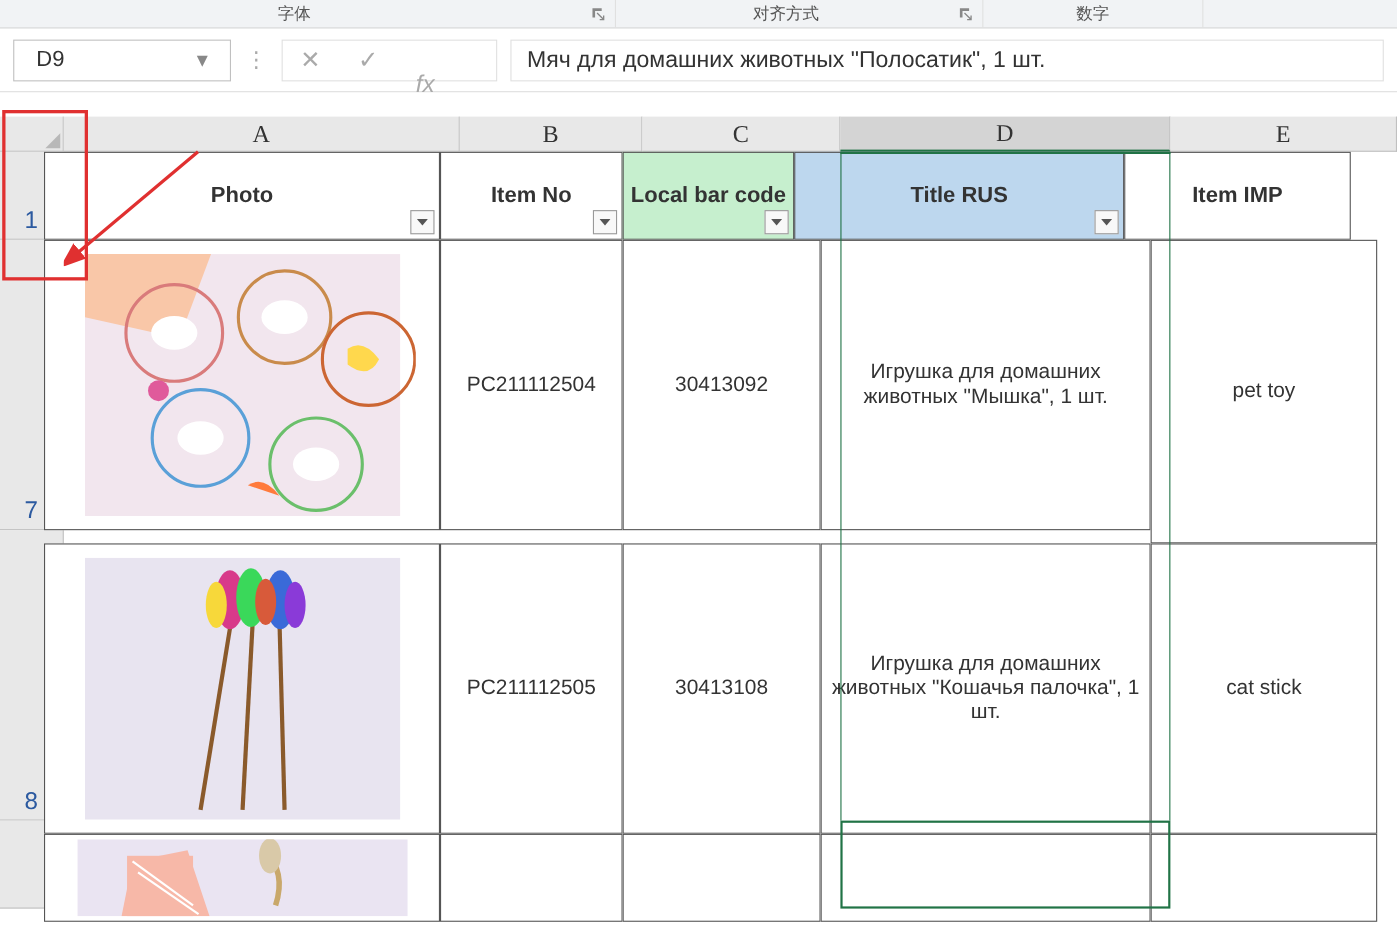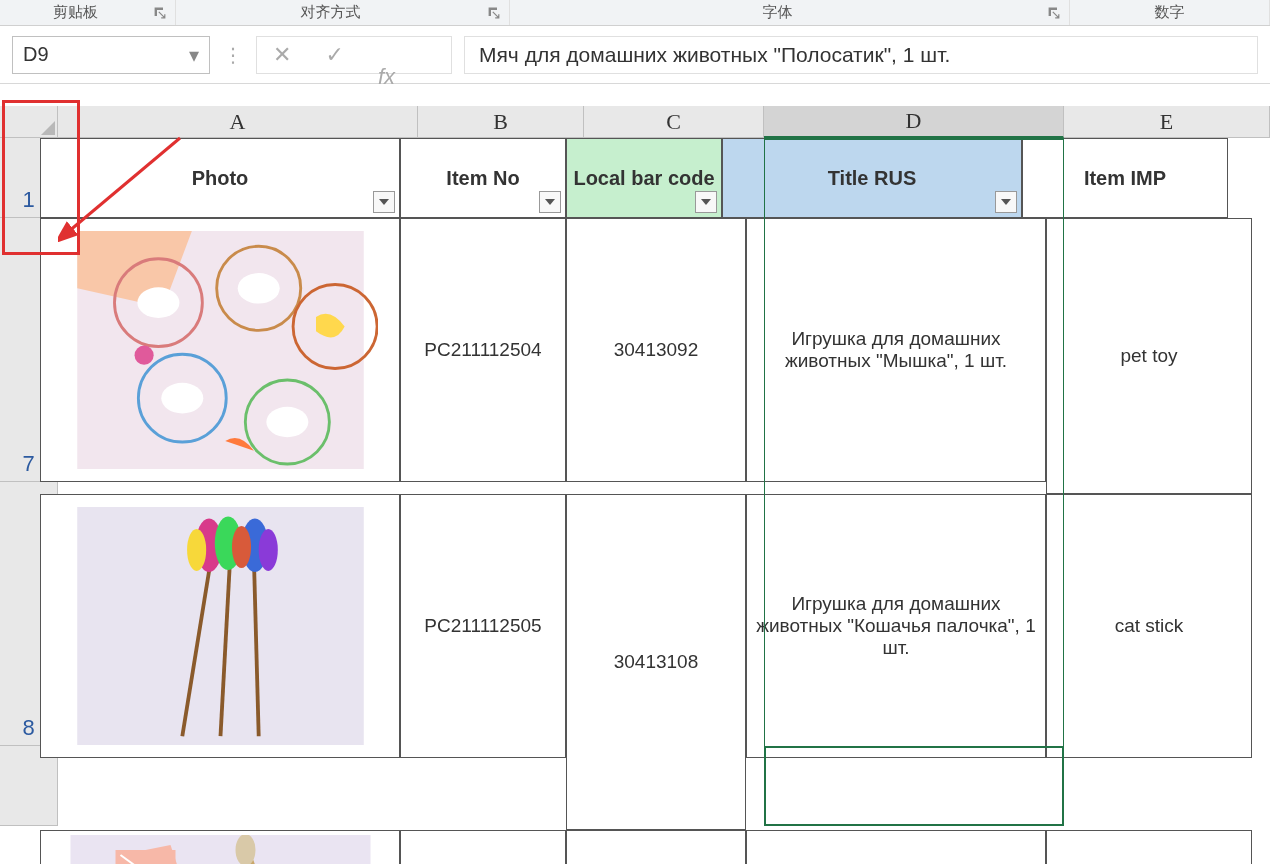--- a/index.html
+++ b/index.html
@@ -41,21 +41,21 @@
   background: #fff;
   border-bottom: 1px solid #d8d8d8;
   gap: 12px;
 }
 .name-box {
   width: 198px;
   height: 38px;
   border: 1px solid #c0c0c0;
   display: flex;
   align-items: center;
-  padding: 0 10px;
+  padding: 0 20px;
   font-size: 20px;
   color: #333;
   background: #fff;
   justify-content: space-between;
 }
 .name-box .dd { color: #888; }
 .ellipsis-v {
   width: 22px;
   text-align: center;
   color: #aaa;
@@ -215,38 +215,30 @@
   border: 2px solid #217346;
   pointer-events: none;
   z-index: 30;
 }
 .launcher-svg { width:12px; height:12px; }
 </style>
 </head>
 <body>
 
 <div class="ribbon-groups">
-  <div class="ribbon-group" style="width:176px">
-    <span class="label">剪贴板</span>
+  <div class="ribbon-group" style="width:560px">
+    <span class="label">字体</span>
     <span class="launcher">
       <svg class="launcher-svg" viewBox="0 0 10 10">
           <path d="M1 1h6v1H2v5H1z M4 4l5 5 M9 6v3H6" fill="none" stroke="#888" stroke-width="1"></path>
         </svg>
     </span>
   </div>
   <div class="ribbon-group" style="width:334px">
     <span class="label">对齐方式</span>
-    <span class="launcher">
-      <svg class="launcher-svg" viewBox="0 0 10 10">
-          <path d="M1 1h6v1H2v5H1z M4 4l5 5 M9 6v3H6" fill="none" stroke="#888" stroke-width="1"></path>
-        </svg>
-    </span>
-  </div>
-  <div class="ribbon-group" style="width:560px">
-    <span class="label">字体</span>
     <span class="launcher">
       <svg class="launcher-svg" viewBox="0 0 10 10">
           <path d="M1 1h6v1H2v5H1z M4 4l5 5 M9 6v3H6" fill="none" stroke="#888" stroke-width="1"></path>
         </svg>
     </span>
   </div>
   <div class="ribbon-group" style="width:200px">
     <span class="label">数字</span>
   </div>
 </div>
@@ -378,21 +370,21 @@
             <ellipse cx="186" cy="40" rx="14" ry="28" fill="#3a6ad8"></ellipse>
             <ellipse cx="125" cy="45" rx="10" ry="22" fill="#f7d83a"></ellipse>
             <ellipse cx="172" cy="42" rx="10" ry="22" fill="#d85a3a"></ellipse>
             <ellipse cx="200" cy="45" rx="10" ry="22" fill="#8a3ad8"></ellipse>
           </svg>
         </div>
       </div>
       <div class="cell thick-border" style="width:166px;height:264px">
           <span>PC211112505</span>
         </div>
-      <div class="cell thick-border" style="width:180px;height:336px">
+      <div class="cell thick-border" style="width:180px;height:264px">
           <span>30413108</span>
         </div>
       <div class="cell thick-border" style="width:300px;height:264px">
           <span>Игрушка для домашних животных "Кошачья палочка", 1 шт.</span>
         </div>
       <div class="cell thick-border" style="width:206px;height:264px">
           <span>cat stick</span>
         </div>
     </div>
 

